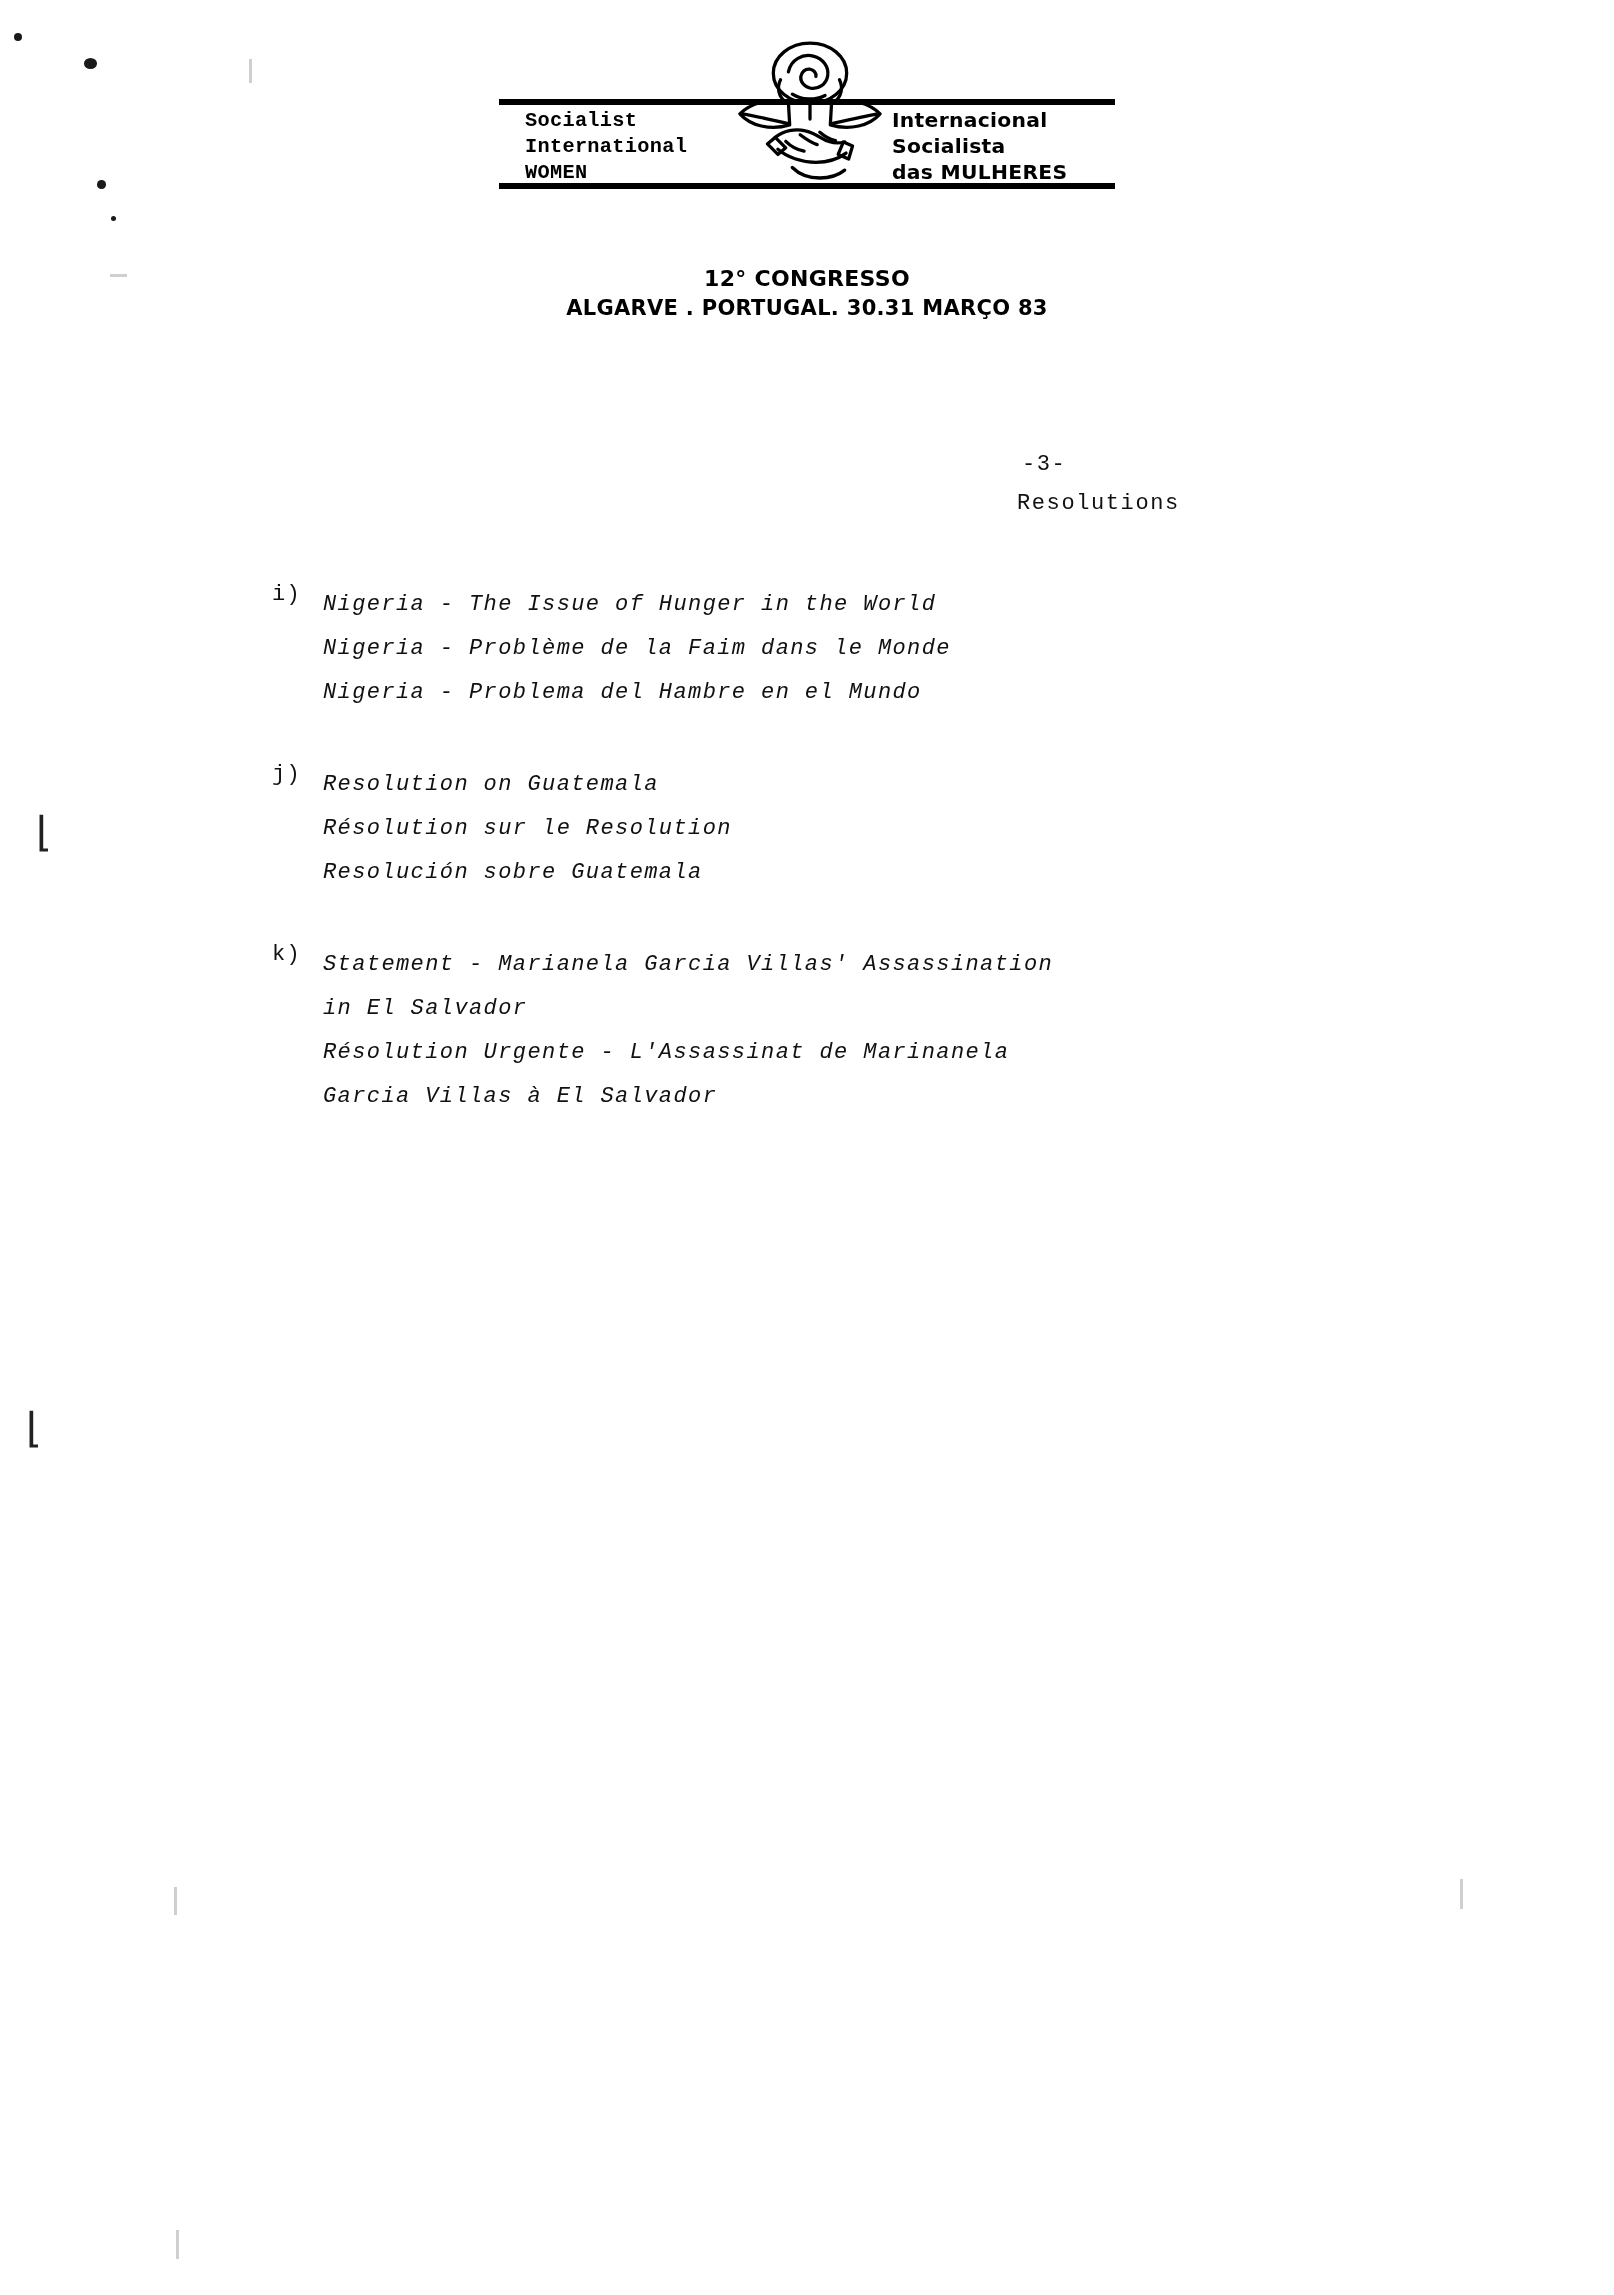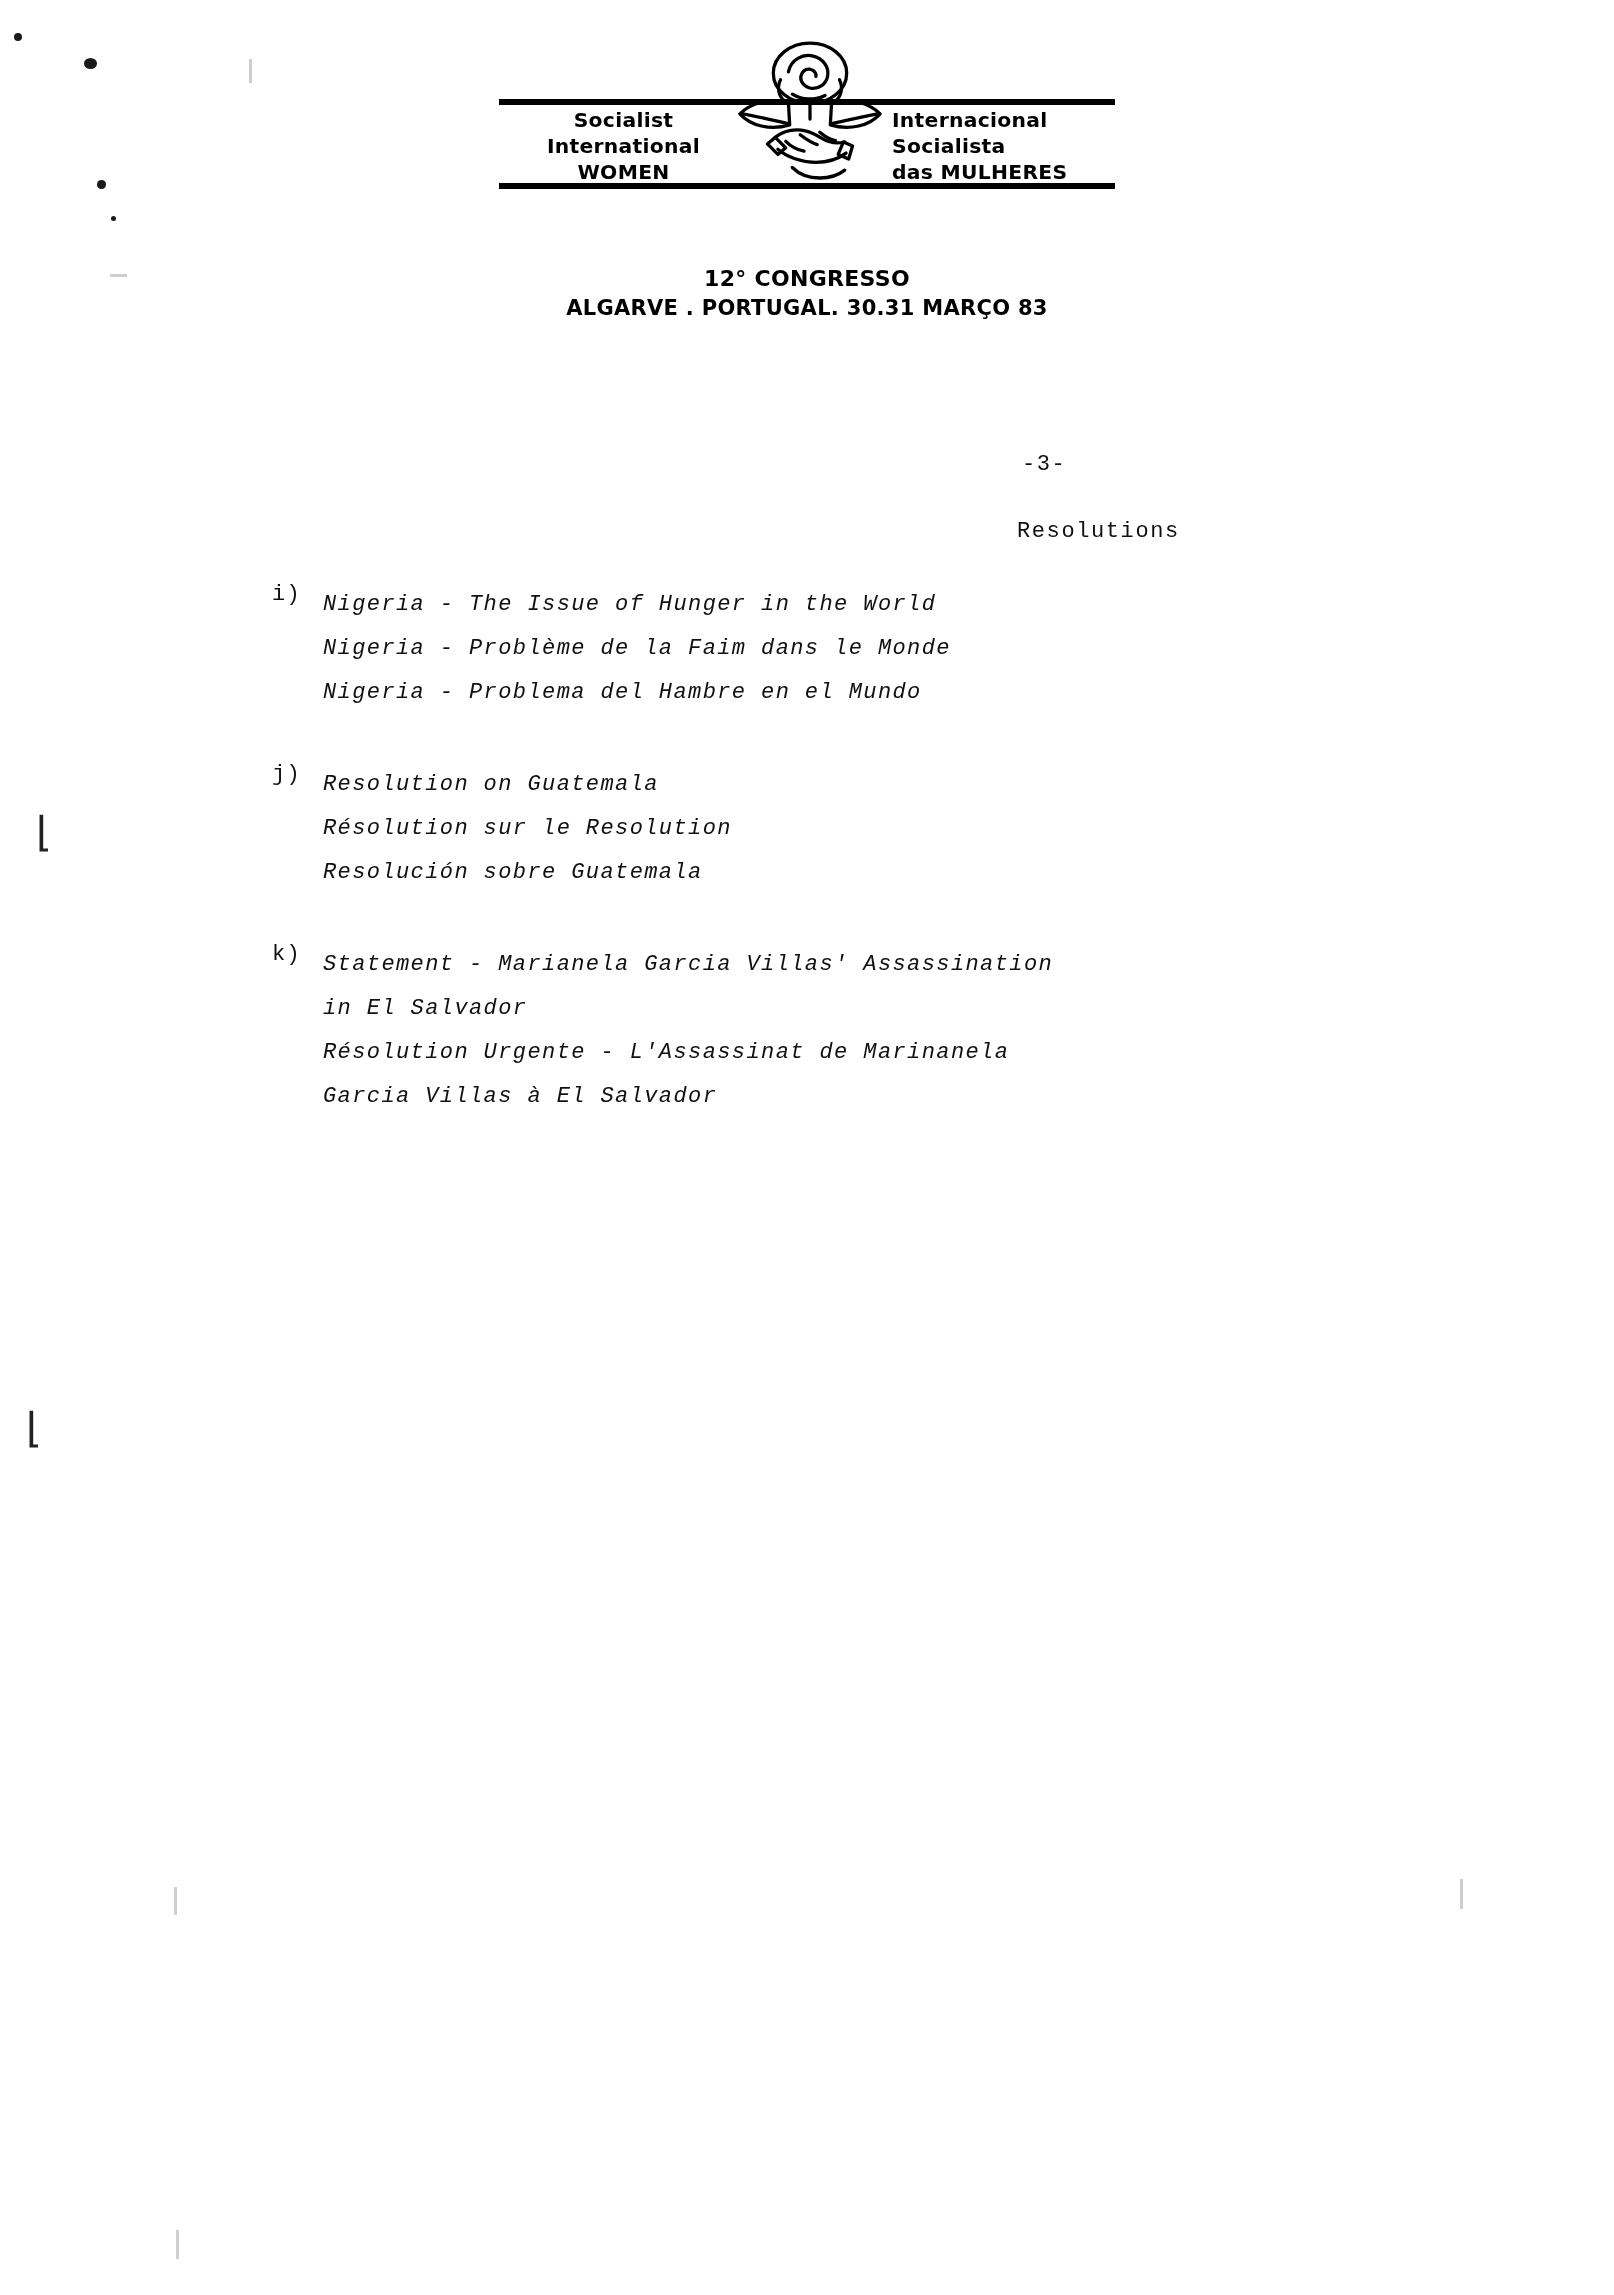--- a/index.html
+++ b/index.html
@@ -72,21 +72,21 @@
     font-weight: 700;
     font-size: 20.3px;
     letter-spacing: 0.3px;
     line-height: 1.28;
     color: #000;
   }
   .lh-left {
     left: 26px;
     top: 69px;
     width: 197px;
-    text-align: center;
+    font-family: Liberation Mono, monospace;
   }
   .lh-right {
     left: 393px;
     top: 69px;
     width: 216px;
     text-align: left;
   }
 
   
   .emblem {
@@ -118,21 +118,21 @@
   .pagenum {
     position: absolute;
     left: 1022px;
     top: 452px;
     font-size: 22px;
     letter-spacing: 1.6px;
   }
   .doc-subtitle {
     position: absolute;
     left: 1017px;
-    top: 519px;
+    top: 491px;
     font-size: 22px;
     letter-spacing: 1.6px;
   }
 
   .content {
     position: absolute;
     left: 272px;
     top: 583px;
     width: 1179px;
   }

